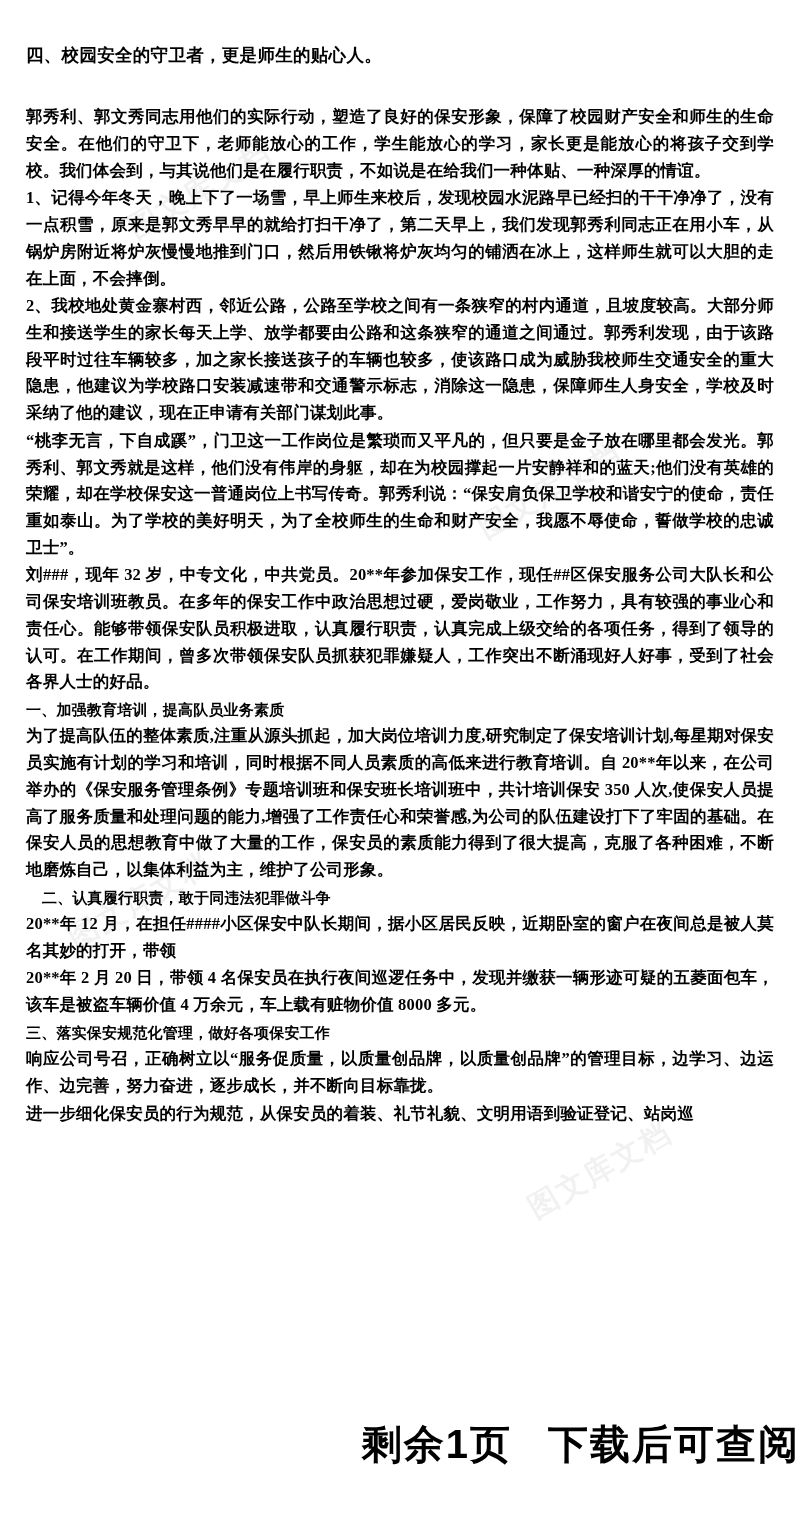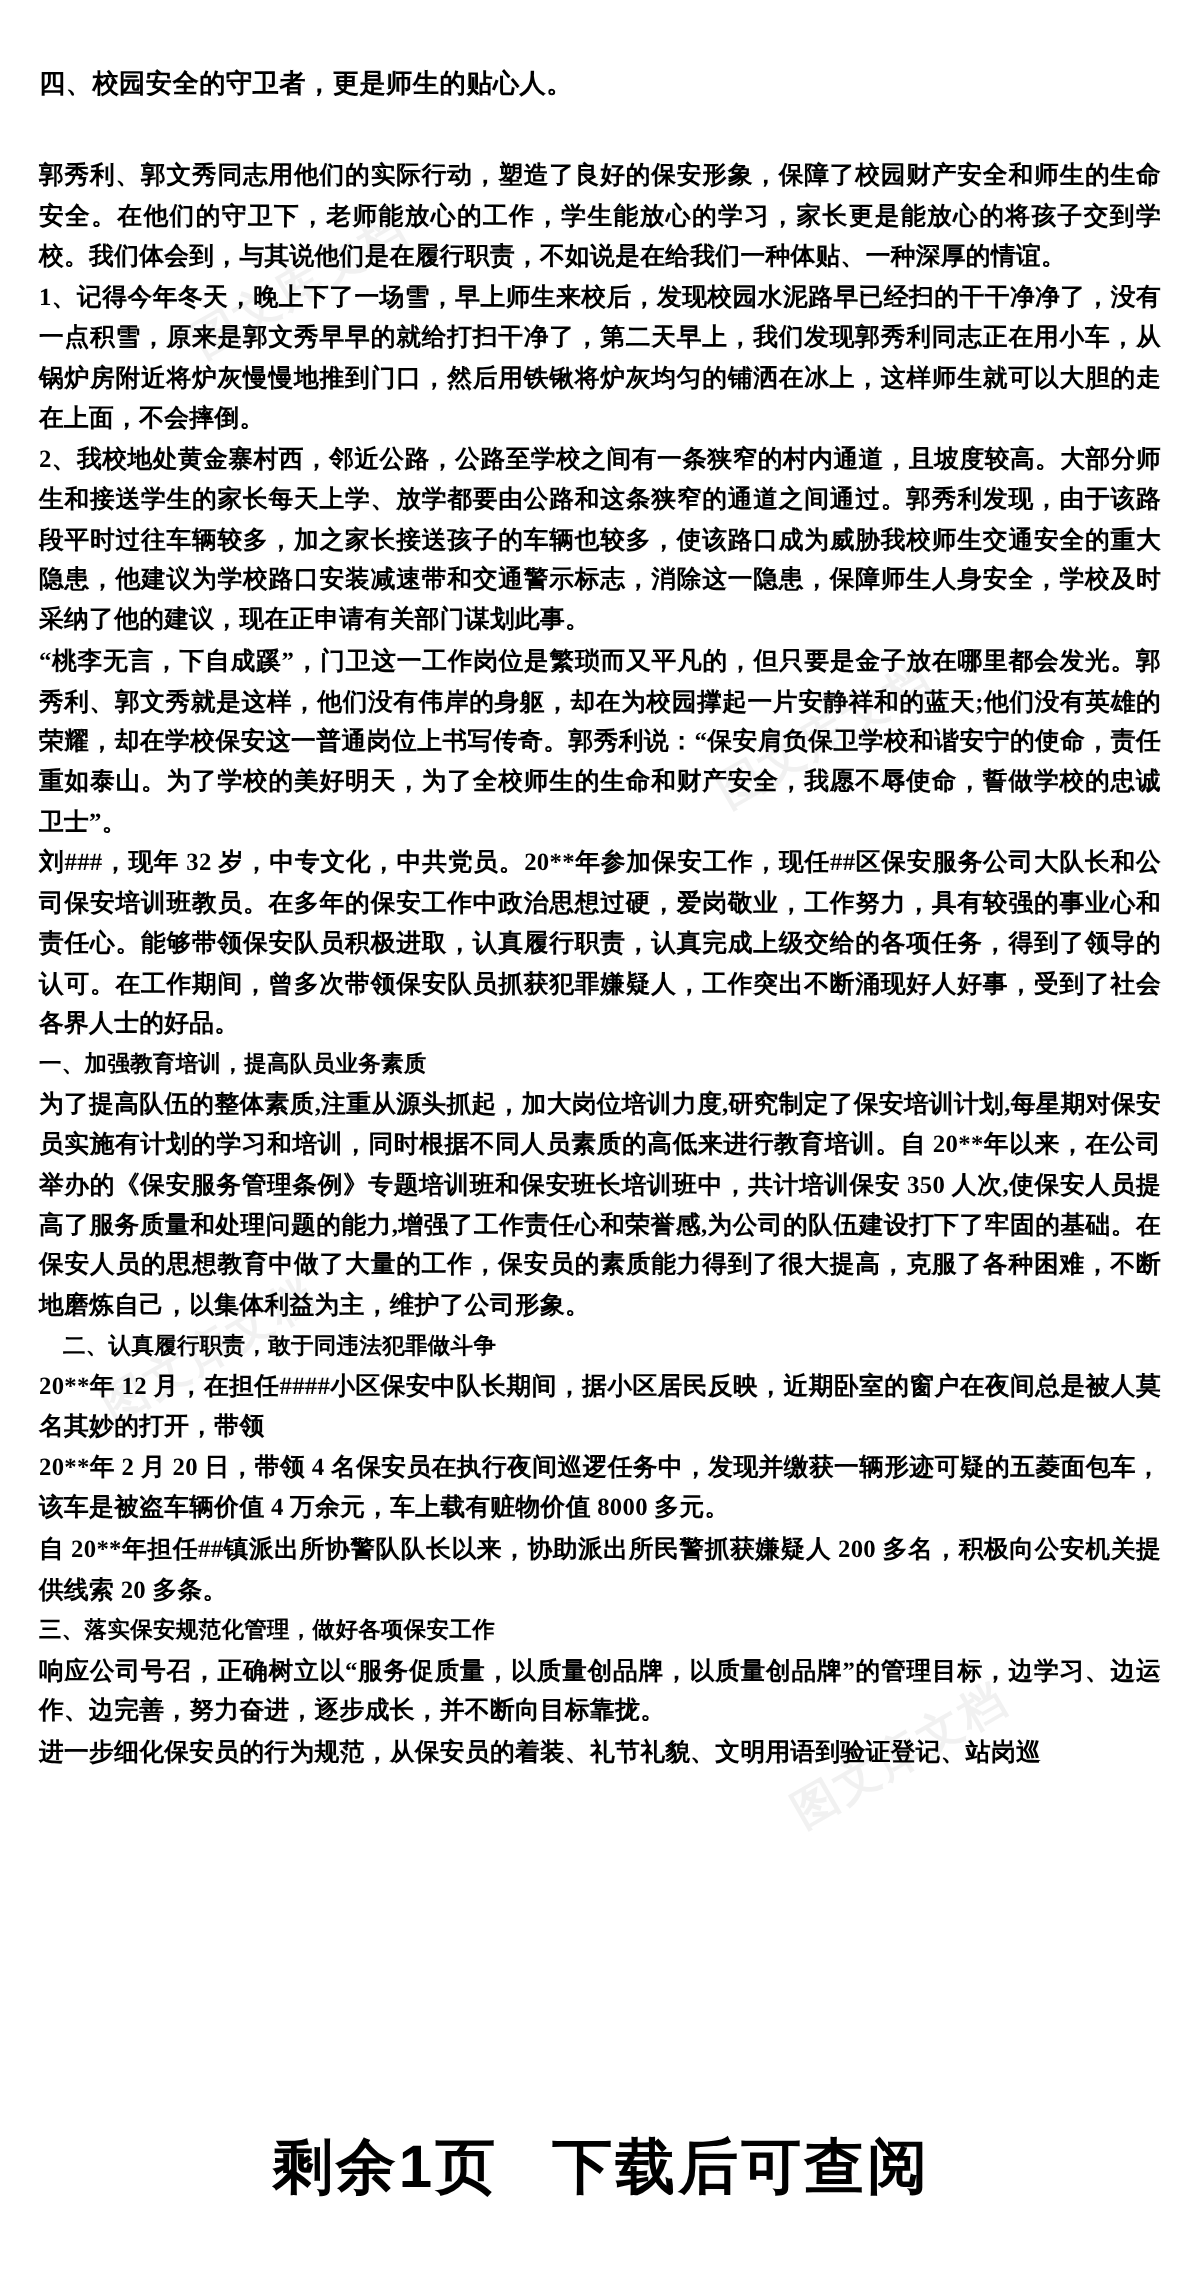--- a/index.html
+++ b/index.html
@@ -68,21 +68,21 @@
     letter-spacing: 0.2px;
   }
   h3.subhead.indent2 {
     text-indent: 16px;
   }
   .footer {
     position: absolute;
     left: 2px;
     right: 0;
     bottom: 48px;
-    text-align: center;
+    text-align: right;
     z-index: 3;
   }
   .footer-text {
     font-size: 40px;
     font-weight: bold;
     font-family: "Liberation Sans", sans-serif;
     letter-spacing: 2px;
     display: inline-block;
   }
   .footer-gap {
@@ -109,21 +109,20 @@
     <p class="para">2、我校地处黄金寨村西，邻近公路，公路至学校之间有一条狭窄的村内通道，且坡度较高。大部分师生和接送学生的家长每天上学、放学都要由公路和这条狭窄的通道之间通过。郭秀利发现，由于该路段平时过往车辆较多，加之家长接送孩子的车辆也较多，使该路口成为威胁我校师生交通安全的重大隐患，他建议为学校路口安装减速带和交通警示标志，消除这一隐患，保障师生人身安全，学校及时采纳了他的建议，现在正申请有关部门谋划此事。</p>
     <p class="para">“桃李无言，下自成蹊”，门卫这一工作岗位是繁琐而又平凡的，但只要是金子放在哪里都会发光。郭秀利、郭文秀就是这样，他们没有伟岸的身躯，却在为校园撑起一片安静祥和的蓝天;他们没有英雄的荣耀，却在学校保安这一普通岗位上书写传奇。郭秀利说：“保安肩负保卫学校和谐安宁的使命，责任重如泰山。为了学校的美好明天，为了全校师生的生命和财产安全，我愿不辱使命，誓做学校的忠诚卫士”。</p>
     <p class="para">刘###，现年 32 岁，中专文化，中共党员。20**年参加保安工作，现任##区保安服务公司大队长和公司保安培训班教员。在多年的保安工作中政治思想过硬，爱岗敬业，工作努力，具有较强的事业心和责任心。能够带领保安队员积极进取，认真履行职责，认真完成上级交给的各项任务，得到了领导的认可。在工作期间，曾多次带领保安队员抓获犯罪嫌疑人，工作突出不断涌现好人好事，受到了社会各界人士的好品。</p>
 
     <h3 class="subhead">一、加强教育培训，提高队员业务素质</h3>
     <p class="para">为了提高队伍的整体素质,注重从源头抓起，加大岗位培训力度,研究制定了保安培训计划,每星期对保安员实施有计划的学习和培训，同时根据不同人员素质的高低来进行教育培训。自 20**年以来，在公司举办的《保安服务管理条例》专题培训班和保安班长培训班中，共计培训保安 350 人次,使保安人员提高了服务质量和处理问题的能力,增强了工作责任心和荣誉感,为公司的队伍建设打下了牢固的基础。在保安人员的思想教育中做了大量的工作，保安员的素质能力得到了很大提高，克服了各种困难，不断地磨炼自己，以集体利益为主，维护了公司形象。</p>
 
     <h3 class="subhead indent2">二、认真履行职责，敢于同违法犯罪做斗争</h3>
     <p class="para">20**年 12 月，在担任####小区保安中队长期间，据小区居民反映，近期卧室的窗户在夜间总是被人莫名其妙的打开，带领</p>
     <p class="para">20**年 2 月 20 日，带领 4 名保安员在执行夜间巡逻任务中，发现并缴获一辆形迹可疑的五菱面包车，该车是被盗车辆价值 4 万余元，车上载有赃物价值 8000 多元。</p>
-    <p class="para">自 20**年担任##镇派出所协警队队长以来，协助派出所民警抓获嫌疑人 200 多名，积极向公安机关提供线索 20 多条。</p>
 
     <h3 class="subhead">三、落实保安规范化管理，做好各项保安工作</h3>
     <p class="para">响应公司号召，正确树立以“服务促质量，以质量创品牌，以质量创品牌”的管理目标，边学习、边运作、边完善，努力奋进，逐步成长，并不断向目标靠拢。</p>
     <p class="para">进一步细化保安员的行为规范，从保安员的着装、礼节礼貌、文明用语到验证登记、站岗巡</p>
 
   </div>
 
   <div class="footer">
     <span class="footer-text">剩余1页</span>
     <span class="footer-gap"></span>

